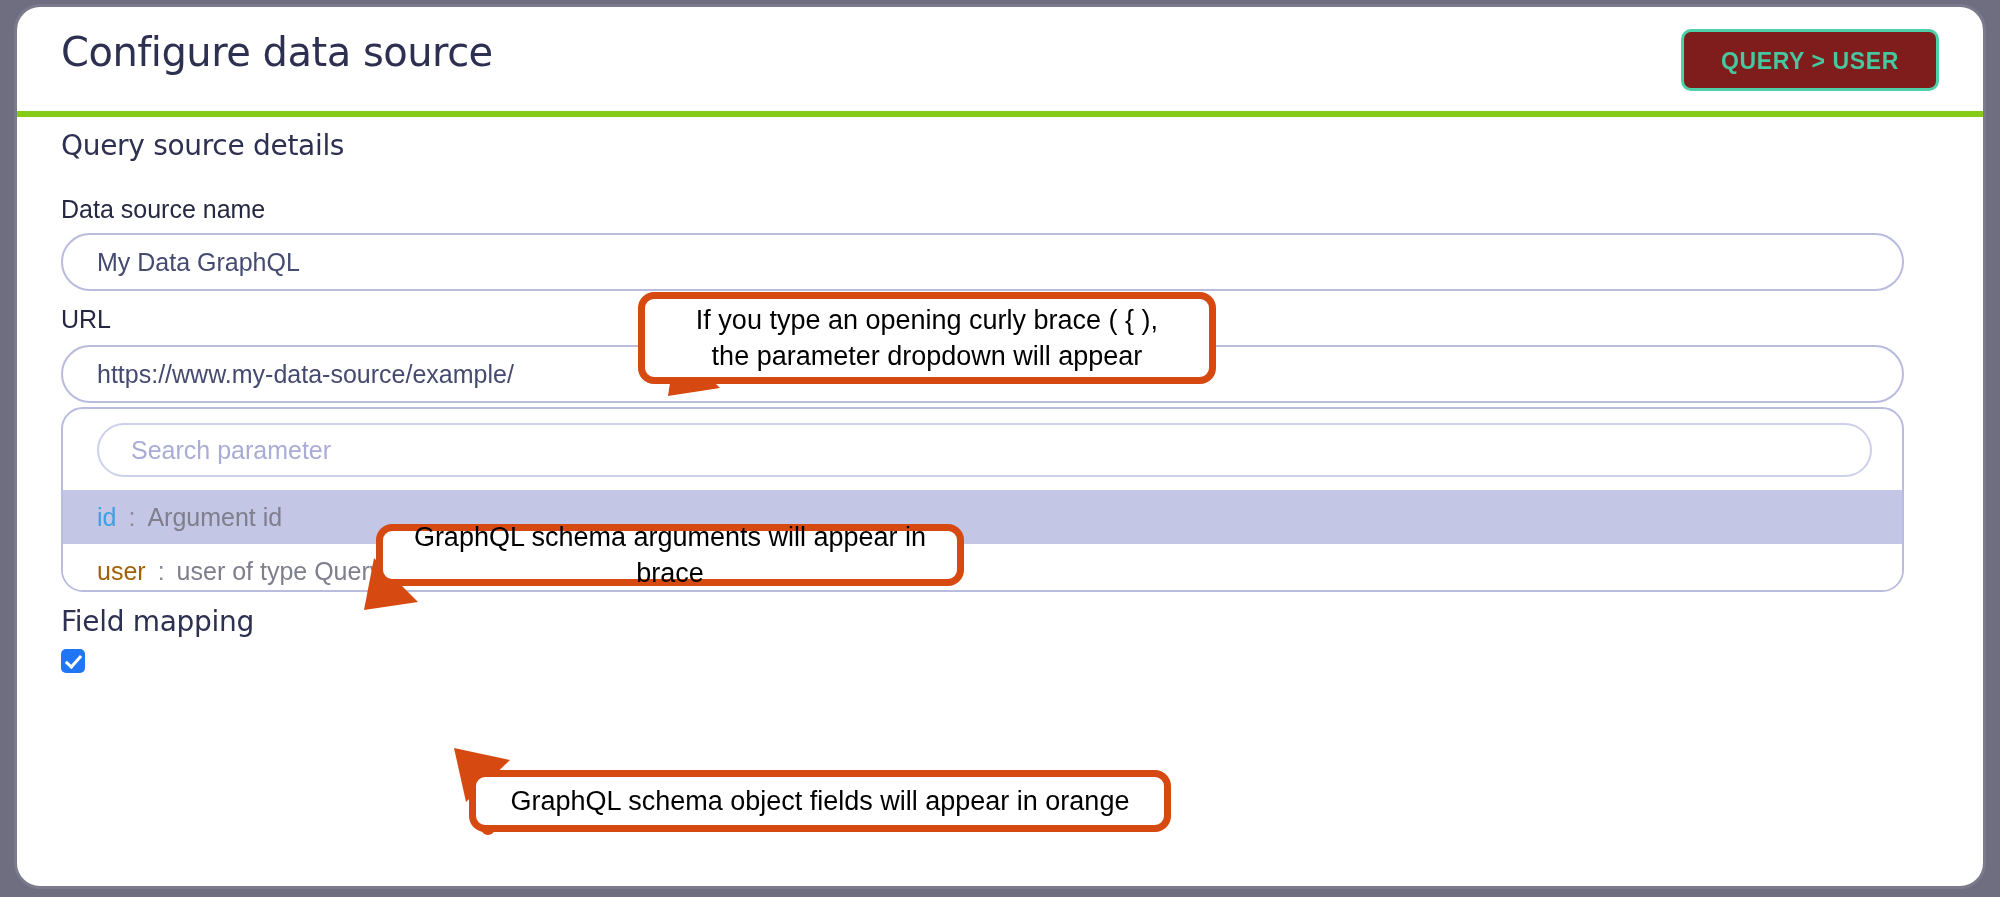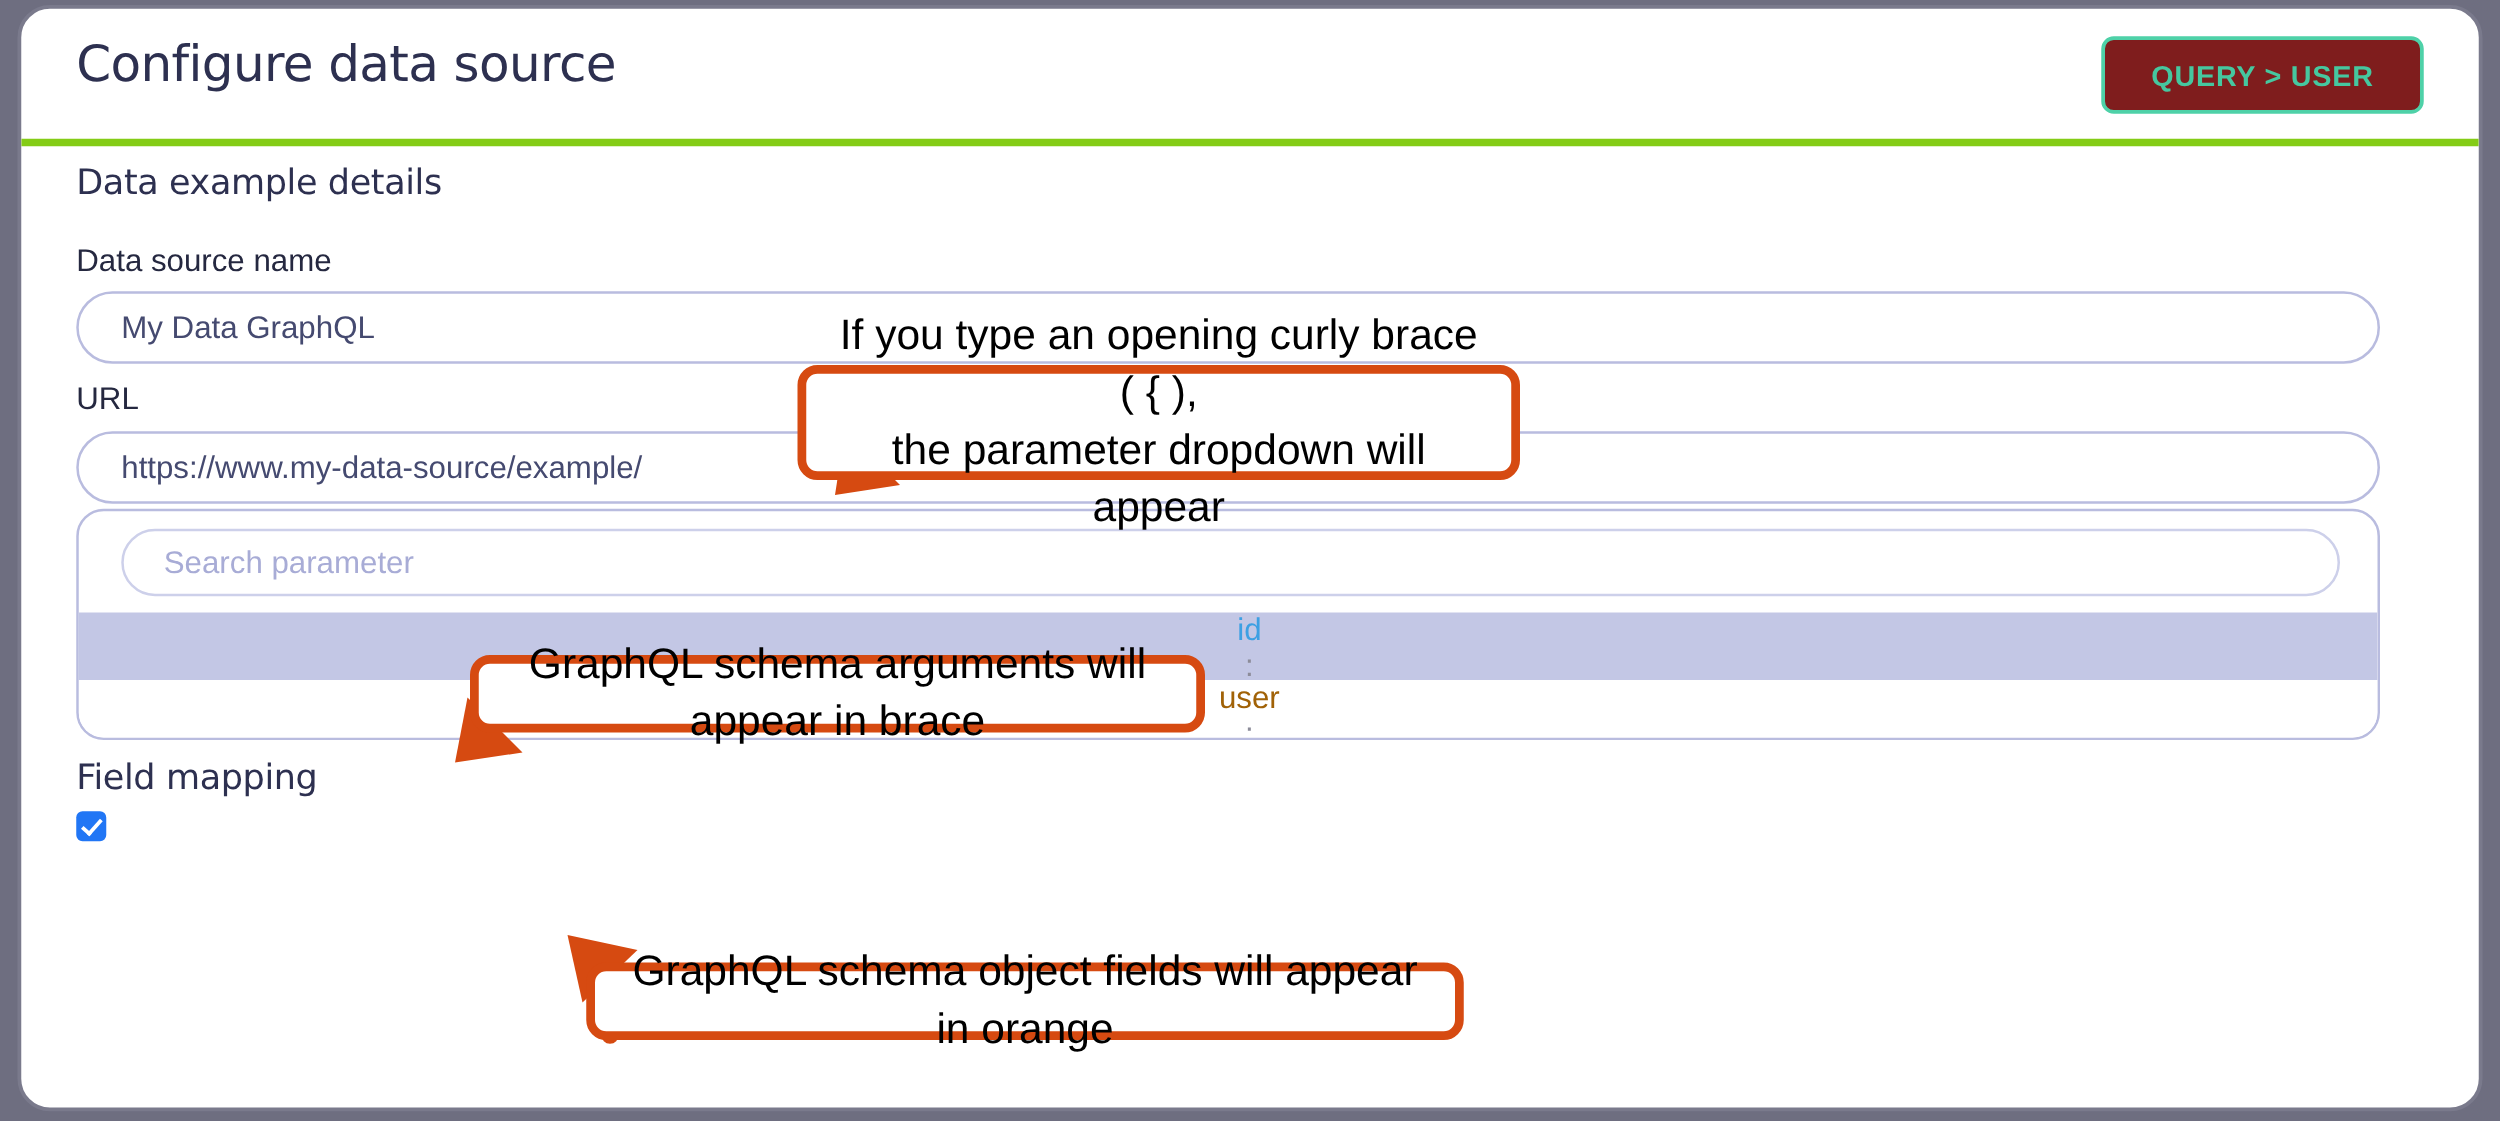--- a/index.html
+++ b/index.html
@@ -155,21 +155,20 @@
     left: 0;
     width: 100%;
     height: 54px;
     display: flex;
     align-items: center;
     padding-left: 34px;
     box-sizing: border-box;
     font-family: "Liberation Sans", sans-serif;
     font-size: 25px;
     cursor: pointer;
-    flex-direction: column;
   }
   #param-option-id {
     top: 81px;
     background: #c3c7e5;
   }
   #param-option-user {
     top: 135px;
     background: #ffffff;
   }
   .param-key { font-weight: 400; }
@@ -226,21 +225,21 @@
     position: absolute;
     border: 7px solid #d64a11;
     border-radius: 16px;
     background: #ffffff;
     box-sizing: border-box;
     display: flex;
     align-items: center;
     justify-content: center;
     text-align: center;
     font-family: "Liberation Sans", sans-serif;
-    font-size: 34px;
+    font-size: 27px;
     color: #000000;
     line-height: 1.35;
     padding: 6px 22px;
   }
   #callout-curly-brace {
     left: 638px;
     top: 292px;
     width: 578px;
     height: 92px;
   }
@@ -265,21 +264,21 @@
 
 <div id="app-frame">
 
   <div id="card-header">
     <div id="page-title">Configure data source</div>
     <div id="query-user-button">QUERY &gt; USER</div>
   </div>
 
   <div id="card-body">
 
-    <div class="section-heading" id="heading-data-source-details">Data example details</div>
+    <div class="section-heading" id="heading-data-source-details">Query source details</div>
 
     <div class="field-label" id="label-data-source-name">Data source name</div>
 
     <div class="text-field" id="input-data-source-name">My Data GraphQL</div>
 
     <div class="field-label" id="label-url">URL</div>
 
     <div class="text-field" id="input-url">https://www.my-data-source/example/</div>
 
     <div id="parameter-dropdown">

